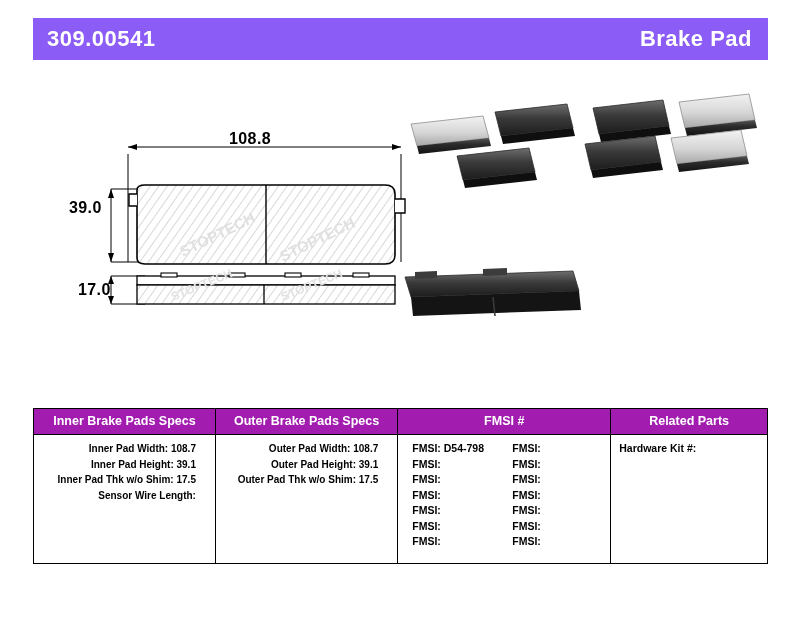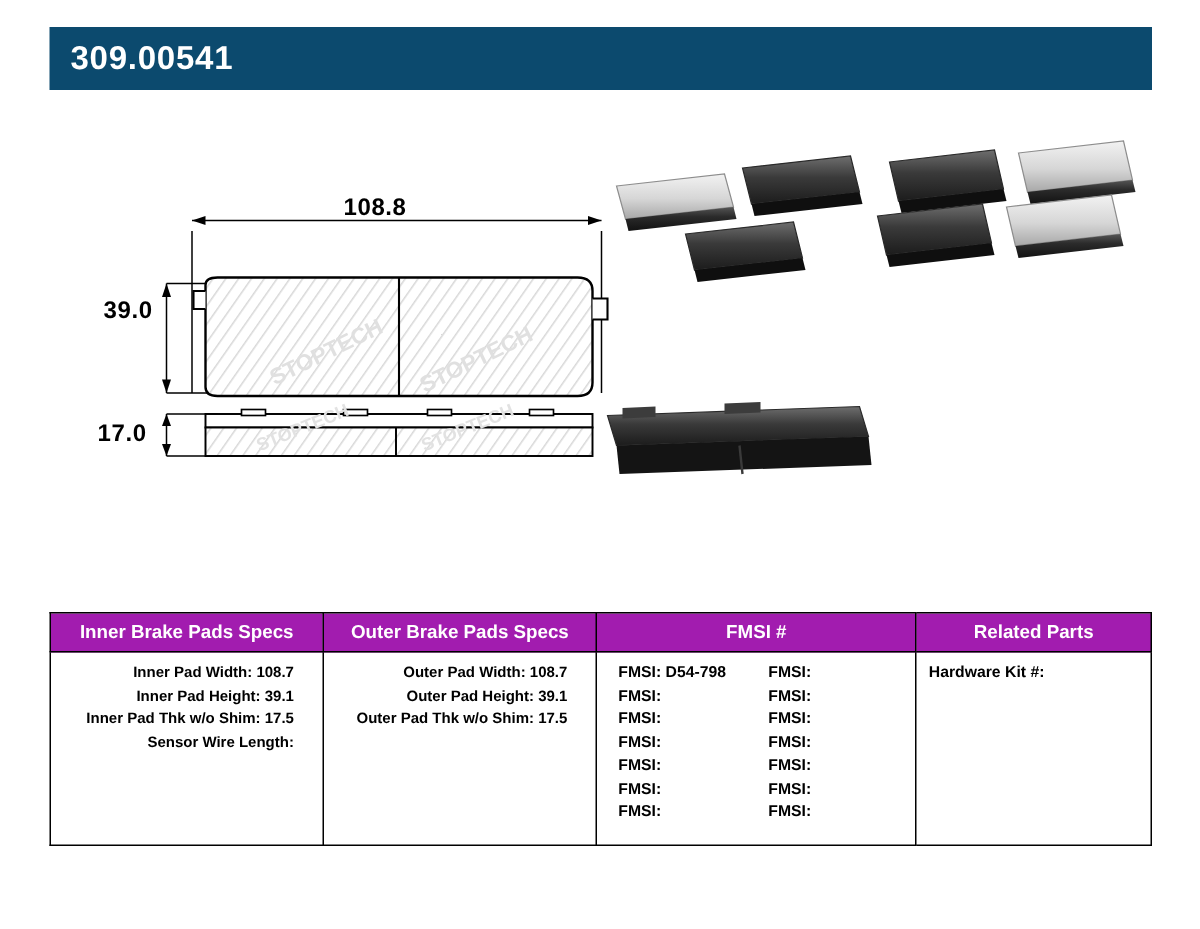--- a/index.html
+++ b/index.html
@@ -16,21 +16,21 @@
     position: relative;
   }
 
   
   .header {
     position: absolute;
     left: 33px;
     top: 18px;
     width: 735px;
     height: 42px;
-    background: #0c4a6e;
+    background: #8b5cf6;
     color: #ffffff;
   }
   .header .part-number {
     position: absolute;
     left: 14px;
     top: 8px;
     font-size: 22px;
     font-weight: bold;
     letter-spacing: 0.5px;
   }
@@ -54,21 +54,21 @@
 
   .dim-label {
     position: absolute;
     font-size: 16px;
     font-weight: bold;
     color: #000;
     letter-spacing: 0.4px;
   }
   #dim-width-label  { left: 196px; top: 58px; }
   #dim-height-label { left: 36px;  top: 127px; }
-  #dim-thk-label    { left: 32px;  top: 209px; }
+  #dim-thk-label    { left: 45px;  top: 209px; }
 
   
   .spec-table {
     position: absolute;
     left: 33px;
     top: 408px;
     width: 735px;
     border-collapse: collapse;
   }
   .spec-table th {
@@ -145,20 +145,21 @@
     height: 18px;
   }
 
   
 </style>
 </head>
 <body>
 
 <div class="header">
   <div class="part-number">309.00541</div>
+  <div class="product-type">Brake Pad</div>
 </div>
 
 <div class="drawing-area">
 
   <svg width="735" height="310" viewBox="0 0 735 310">
     <defs>
       <pattern id="hatch" width="7" height="7" patternTransform="rotate(35)" patternUnits="userSpaceOnUse">
         <rect width="7" height="7" fill="#ffffff"></rect>
         <line x1="0" y1="0" x2="0" y2="7" stroke="#d8d8d8" stroke-width="2"></line>
       </pattern>

